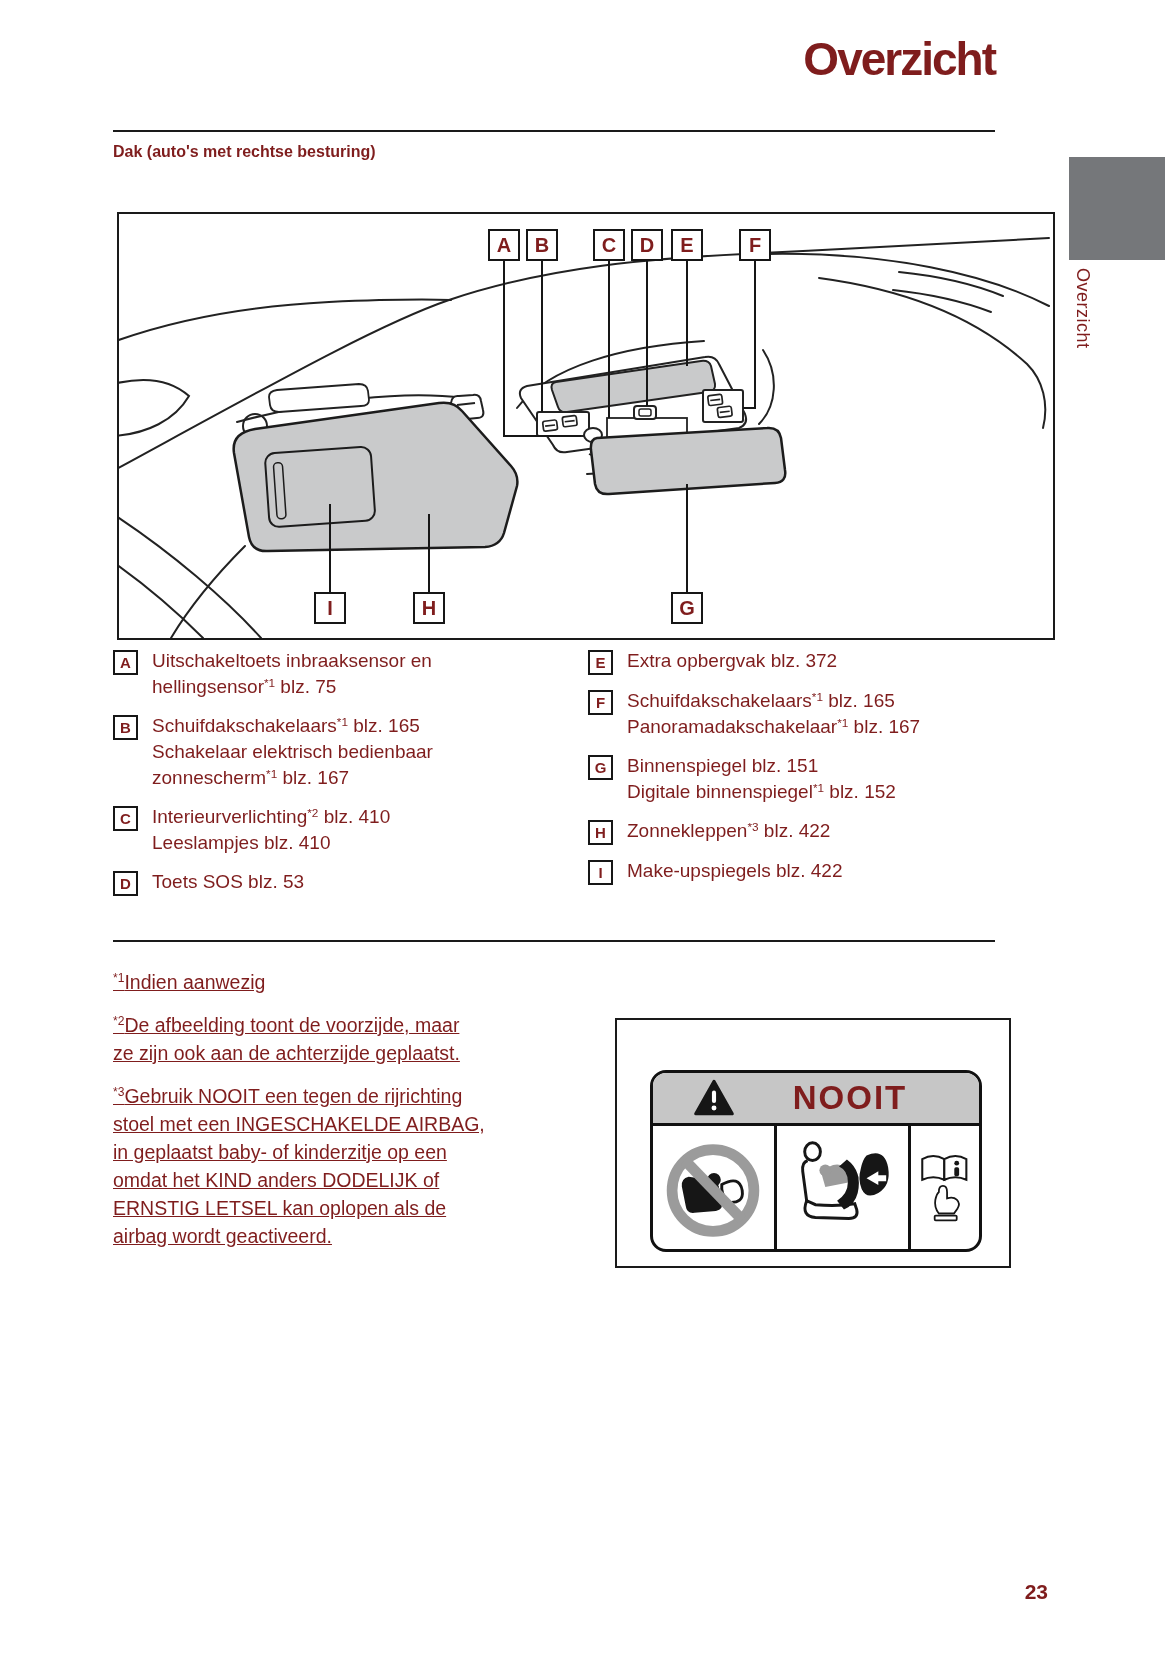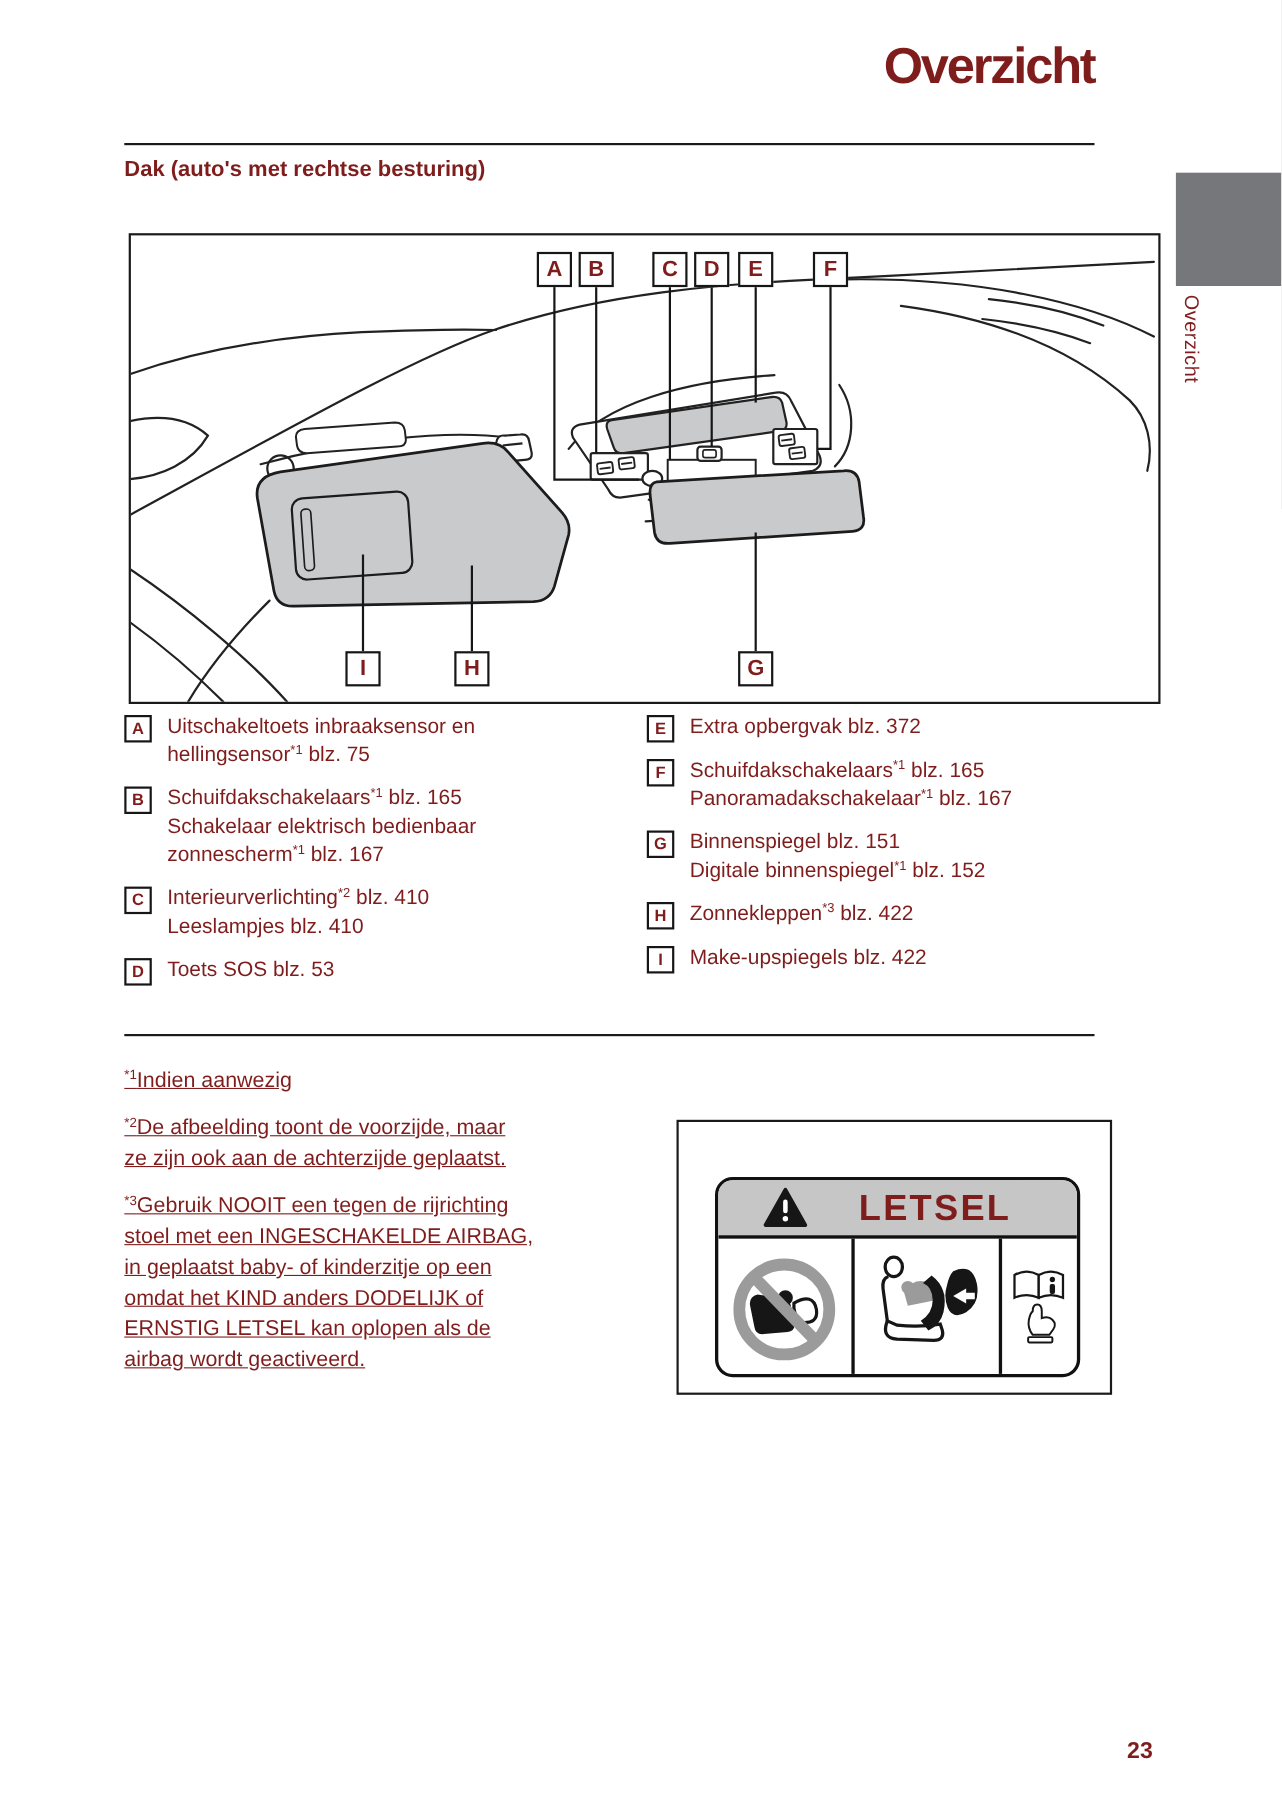--- a/index.html
+++ b/index.html
@@ -4,21 +4,21 @@
 <style>
   html,body{margin:0;padding:0;background:#e8e8e8;}
   .page{position:relative;width:1165px;height:1653px;margin:0 auto;background:#ffffff;
         font-family:"Liberation Sans",sans-serif;color:#7f1d1d;overflow:hidden;}
   
   .doc-title{position:absolute;top:36px;right:170px;font-size:46px;font-weight:bold;
              letter-spacing:-2px;line-height:1;}
   .rule{position:absolute;left:113px;width:882px;height:2px;background:#1a1a1a;}
   .rule-top{top:130px;}
   .rule-mid{top:940px;}
-  .section-heading{position:absolute;left:113px;top:143px;font-size:20px;font-weight:bold;}
+  .section-heading{position:absolute;left:113px;top:143px;font-size:16px;font-weight:bold;}
   .side-tab{position:absolute;left:1069px;top:157px;width:96px;height:103px;background:#75777a;}
   .side-label{position:absolute;left:1072px;top:268px;height:150px;writing-mode:vertical-rl;
               font-size:18px;letter-spacing:.5px;}
   .page-number{position:absolute;right:117px;top:1580px;font-size:21px;font-weight:bold;}
   
   .diagram{position:absolute;left:117px;top:212px;width:934px;height:424px;
            border:2px solid #1a1a1a;background:#fff;}
   .diagram svg{position:absolute;left:0;top:0;}
   .co{position:absolute;width:28px;height:28px;border:2px solid #161616;background:#fff;
       font-size:20px;font-weight:bold;text-align:center;line-height:28px;}
@@ -251,21 +251,21 @@
     </div>
 
   <div class="airbag-box">
     <div class="airbag-label">
       <div class="airbag-bar">
         <svg viewBox="0 0 100 92">
           <path d="M50,6 L94,84 L6,84 Z" fill="#161616" stroke="#161616" stroke-width="8" stroke-linejoin="round"></path>
           <rect x="45" y="28" width="10" height="30" rx="5" fill="#fff"></rect>
           <circle cx="50" cy="70" r="6" fill="#fff"></circle>
         </svg>
-        <div class="airbag-title">LETSEL</div>
+        <div class="airbag-title">NOOIT</div>
       </div>
       <div class="airbag-cells">
         <div class="airbag-cell cell-1">
           <svg viewBox="0 0 110 115">
             <path d="M30,46 Q22,48 23,56 L27,76 Q28,84 36,83 L58,81 Q66,80 64,72 L61,56 Q59,48 51,49 Z" fill="#161616"></path>
             <circle cx="56" cy="49" r="7" fill="#161616"></circle>
             <path d="M64,54 Q82,44 85,60 Q87,74 70,72 Q63,64 64,54 Z" fill="#fff" stroke="#161616" stroke-width="3"></path>
             <circle cx="55" cy="60" r="42" fill="none" stroke="#9b9b9b" stroke-width="11"></circle>
             <line x1="26" y1="29" x2="85" y2="90" stroke="#9b9b9b" stroke-width="11"></line>
           </svg>

